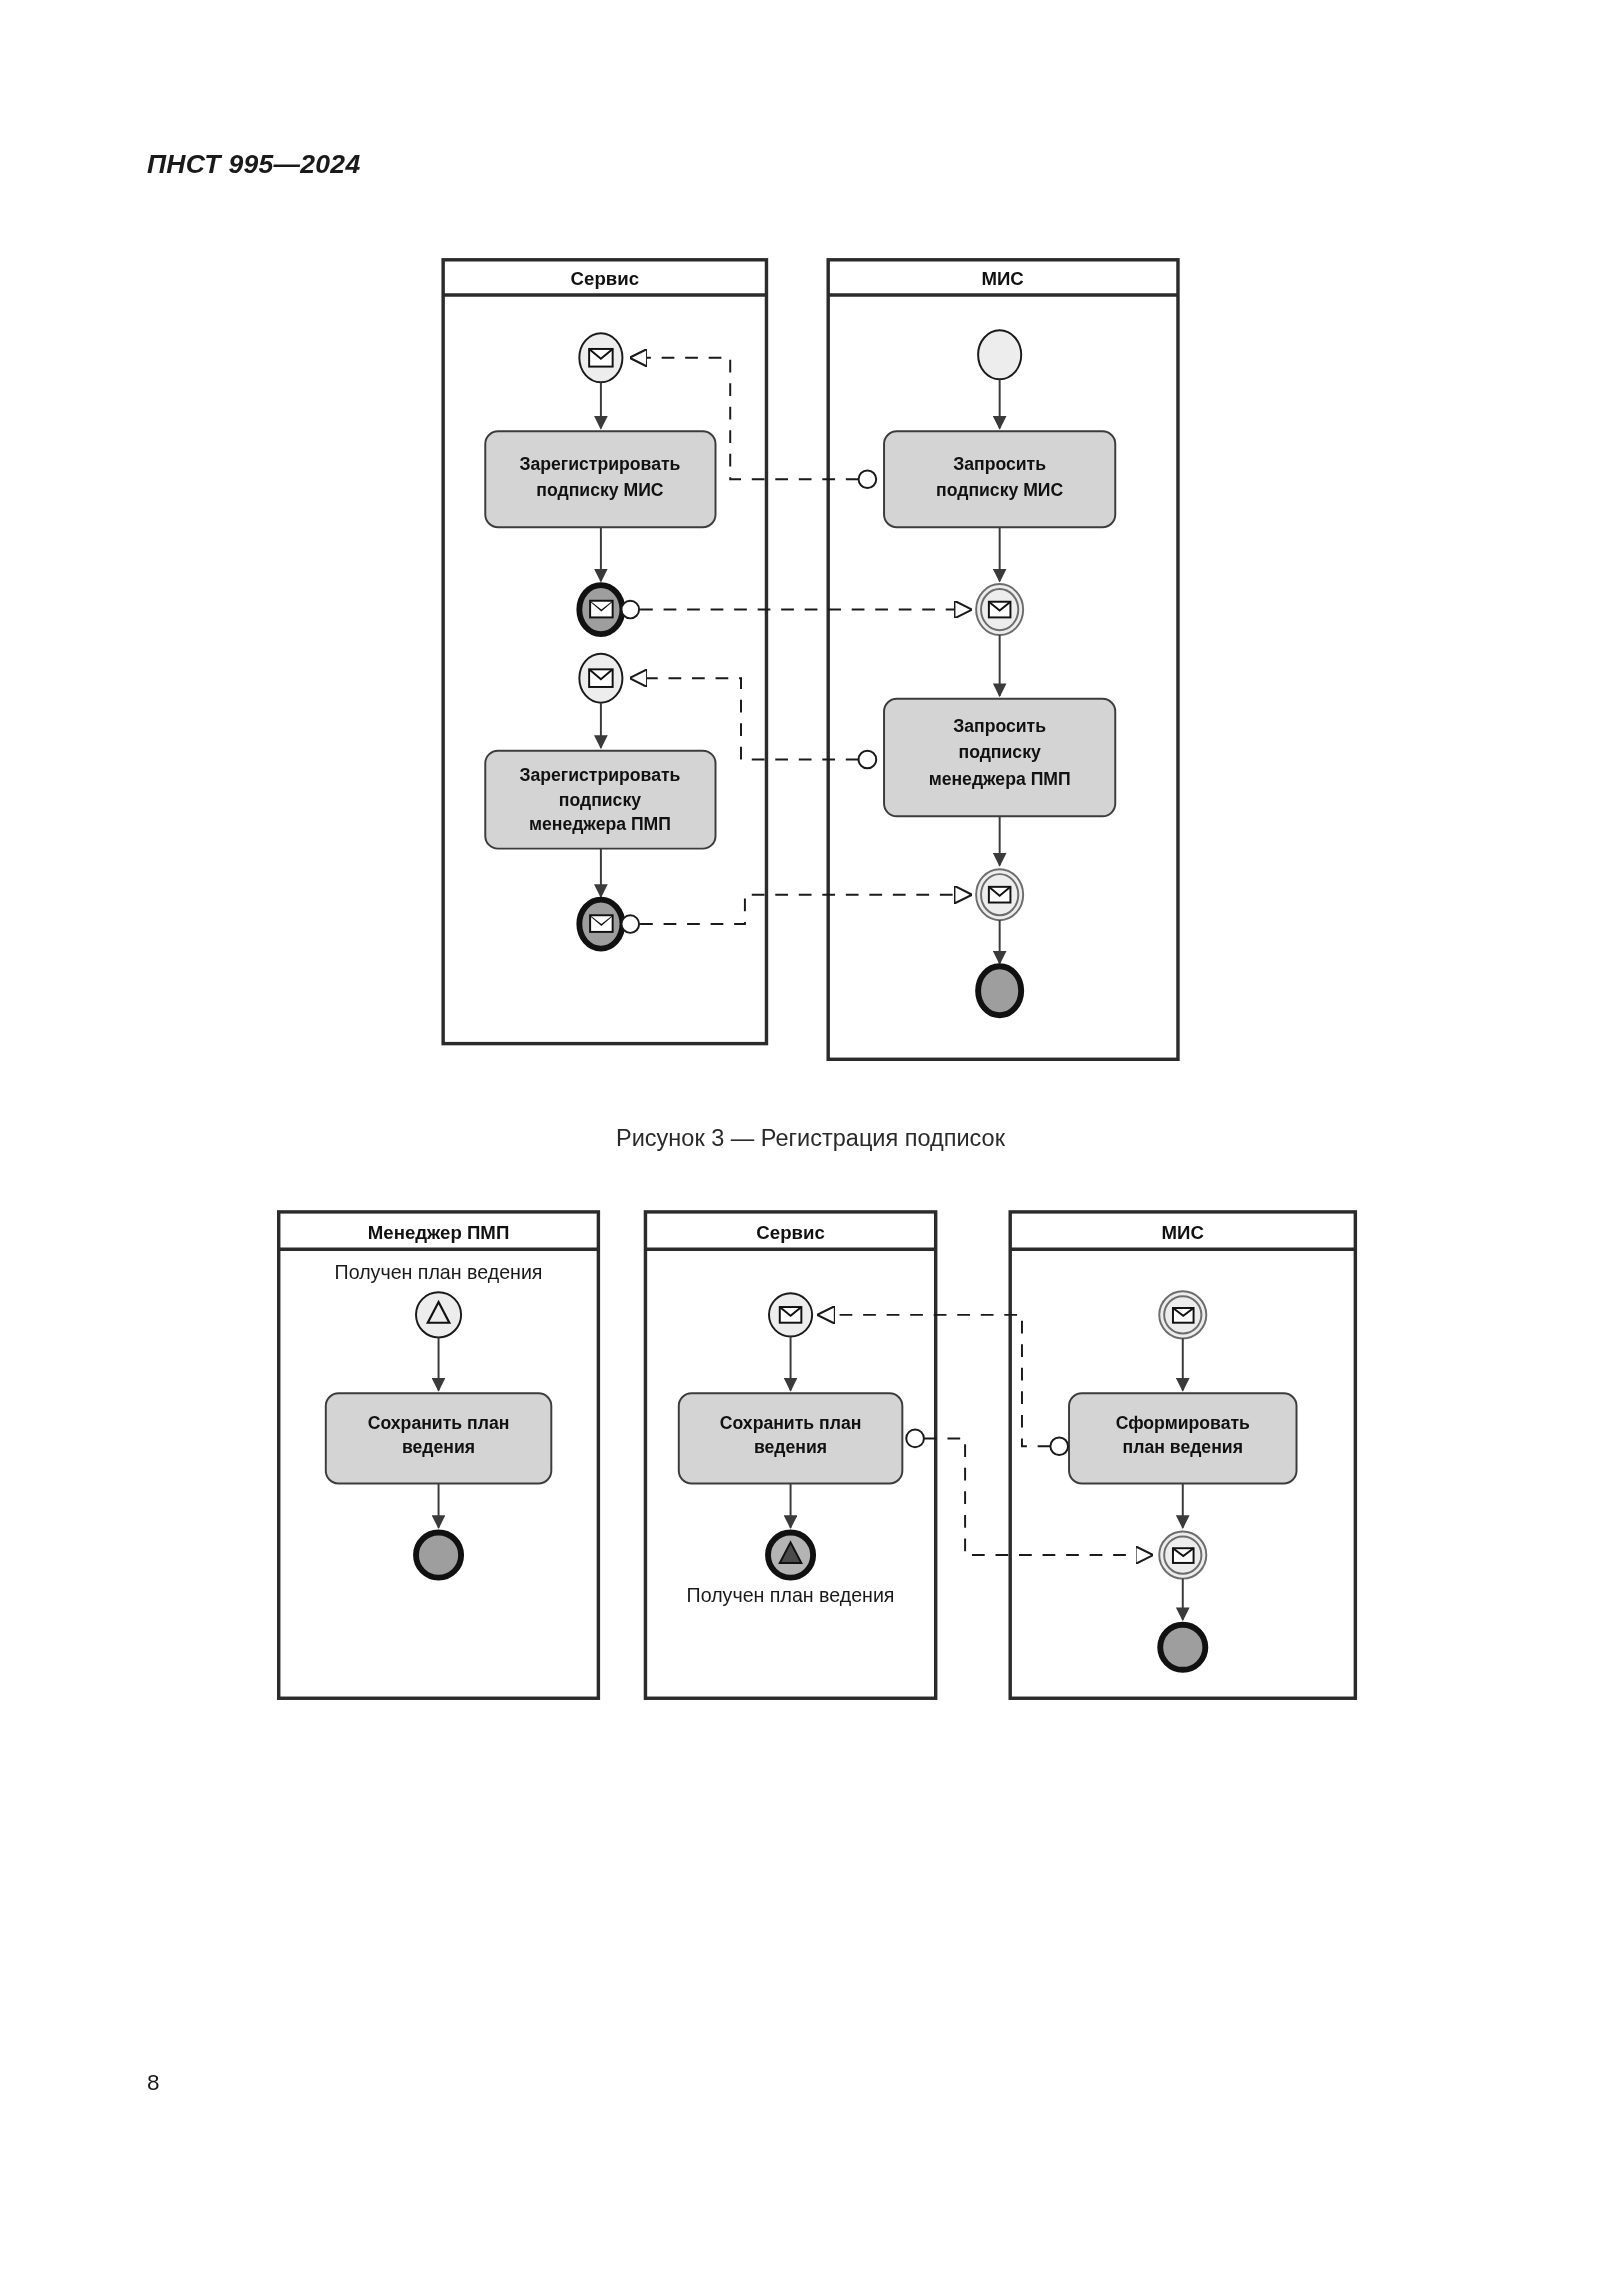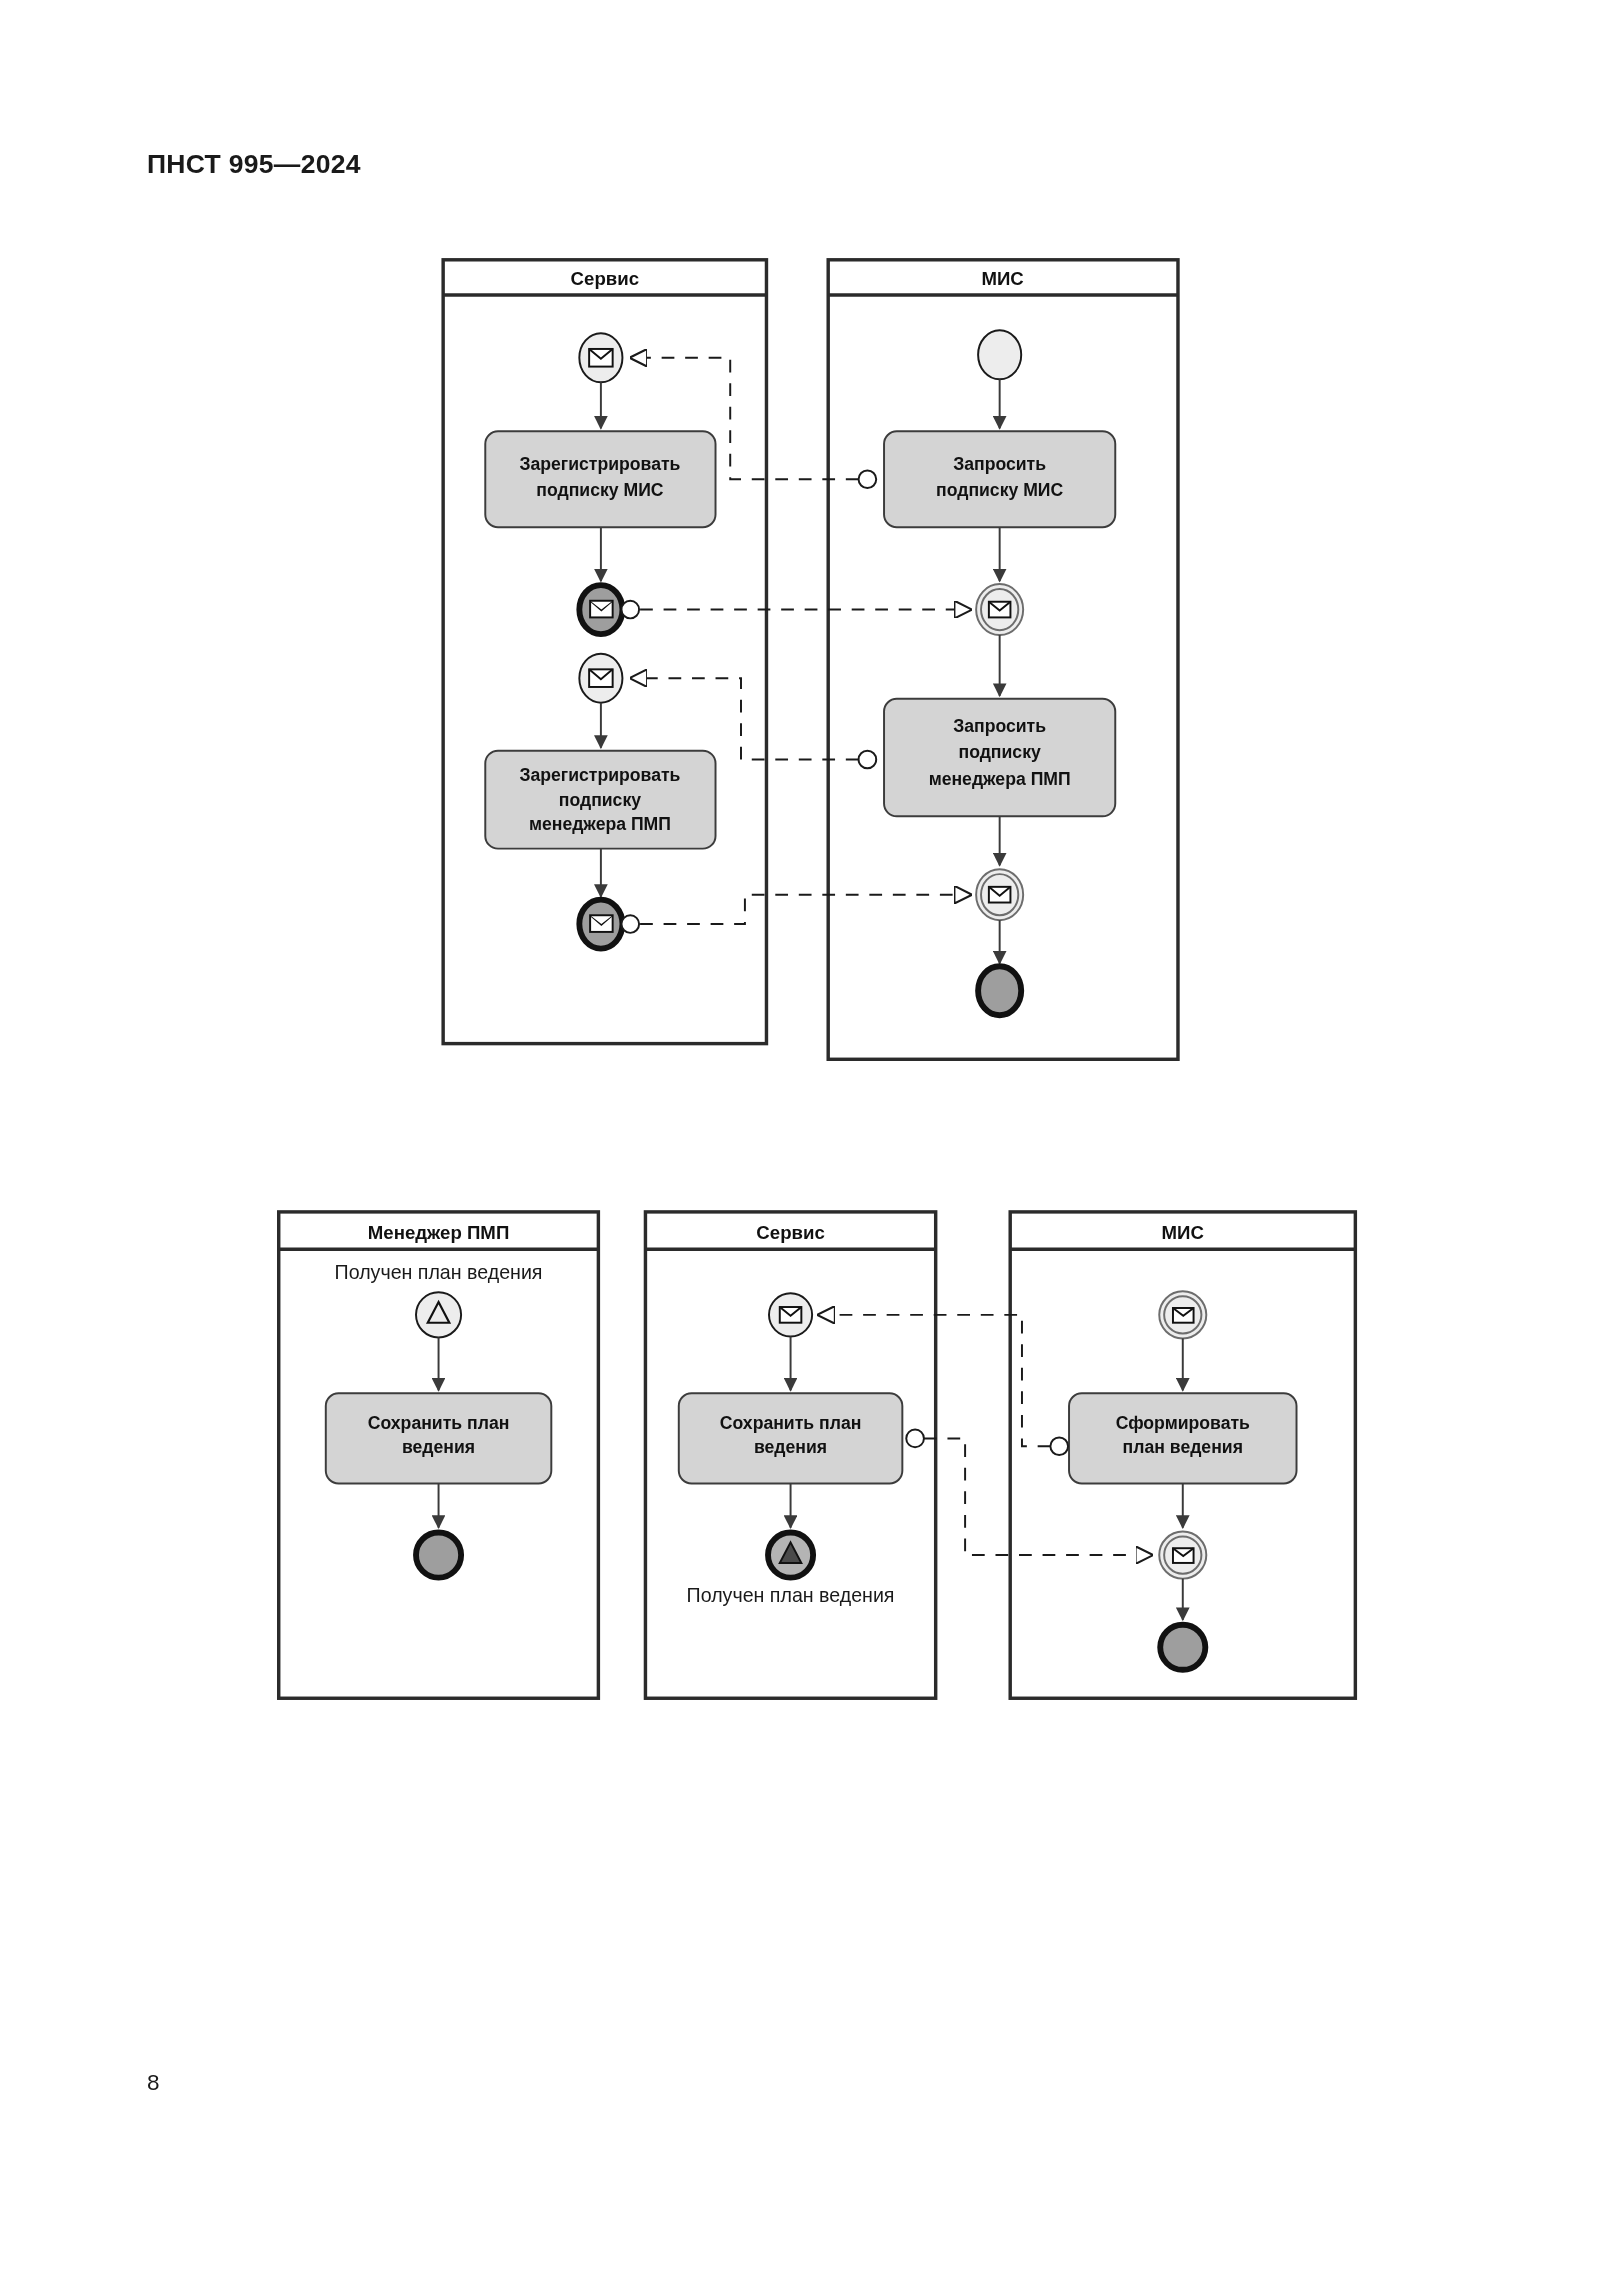--- a/index.html
+++ b/index.html
@@ -19,20 +19,21 @@
     overflow: hidden;
   }
   .doc-header {
     position: absolute;
     left: 147px;
     top: 149px;
     font-size: 26.5px;
     font-weight: bold;
     letter-spacing: 0.3px;
     color: #1a1a1a;
+    font-style: italic;
   }
   .page-number {
     position: absolute;
     left: 147px;
     top: 2070px;
     font-size: 22.5px;
     color: #1a1a1a;
   }
   .fig-caption {
     position: absolute;
@@ -190,20 +191,21 @@
       <path d="M 436 234 L 305 234 L 305 110 L 204 110" fill="none" stroke="#1a1a1a" stroke-width="2" stroke-dasharray="13,11" marker-end="url(#msgArrow)"></path>
 
       <path d="M 213 367 L 550 367" fill="none" stroke="#1a1a1a" stroke-width="2" stroke-dasharray="13,11" marker-end="url(#msgArrow)"></path>
 
       <path d="M 436 520 L 316 520 L 316 437 L 204 437" fill="none" stroke="#1a1a1a" stroke-width="2" stroke-dasharray="13,11" marker-end="url(#msgArrow)"></path>
 
       <path d="M 213 688 L 320 688 L 320 658 L 550 658" fill="none" stroke="#1a1a1a" stroke-width="2" stroke-dasharray="13,11" marker-end="url(#msgArrow)"></path>
     </svg>
   </div>
 
+  <div class="fig-caption" id="caption-fig3">Рисунок 3 — Регистрация подписок</div>
 
   <div class="diagram" id="figure-4-diagram" style="left:265px; top:1204px;">
     <svg width="1108" height="510" viewBox="0 0 1130 520">
 
       <g>
         <rect x="14" y="8" width="326" height="496" fill="#ffffff" stroke="#2b2b2b" stroke-width="3.5"></rect>
         <line x1="14" y1="46" x2="340" y2="46" stroke="#2b2b2b" stroke-width="3.5"></line>
         <text class="dgm-text" x="177" y="36" font-size="19" text-anchor="middle">Менеджер ПМП</text>
       </g>
 

